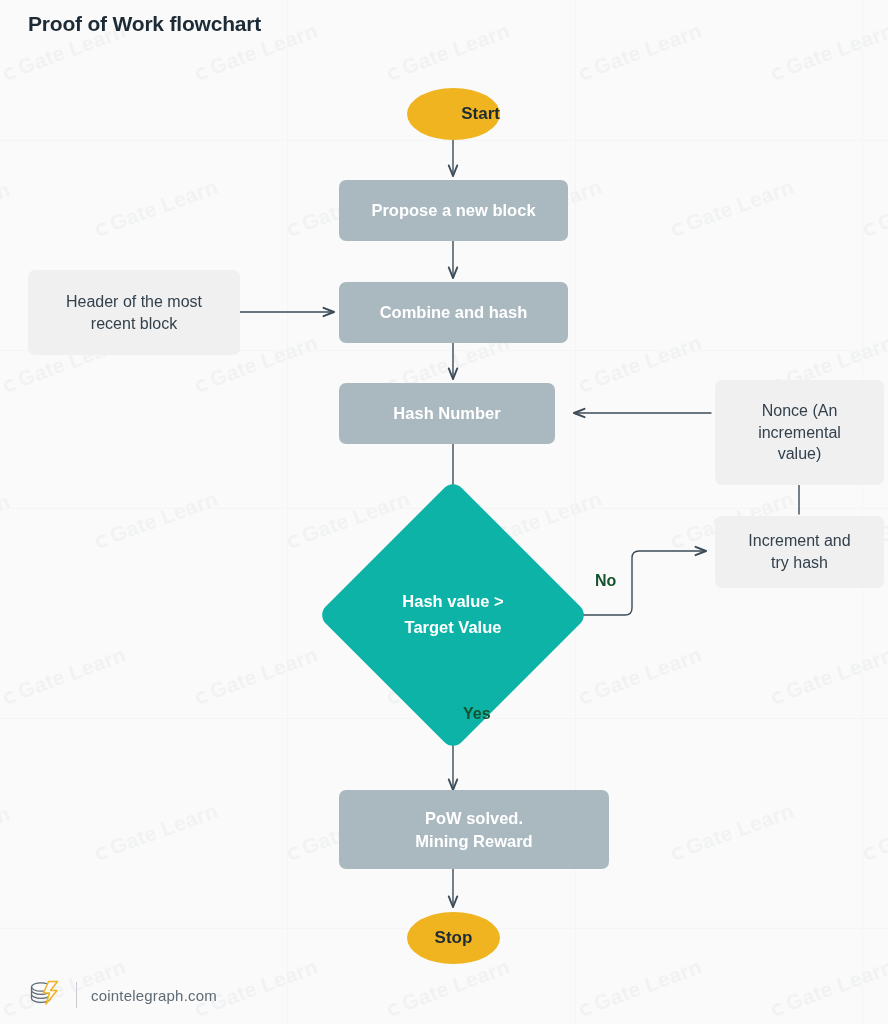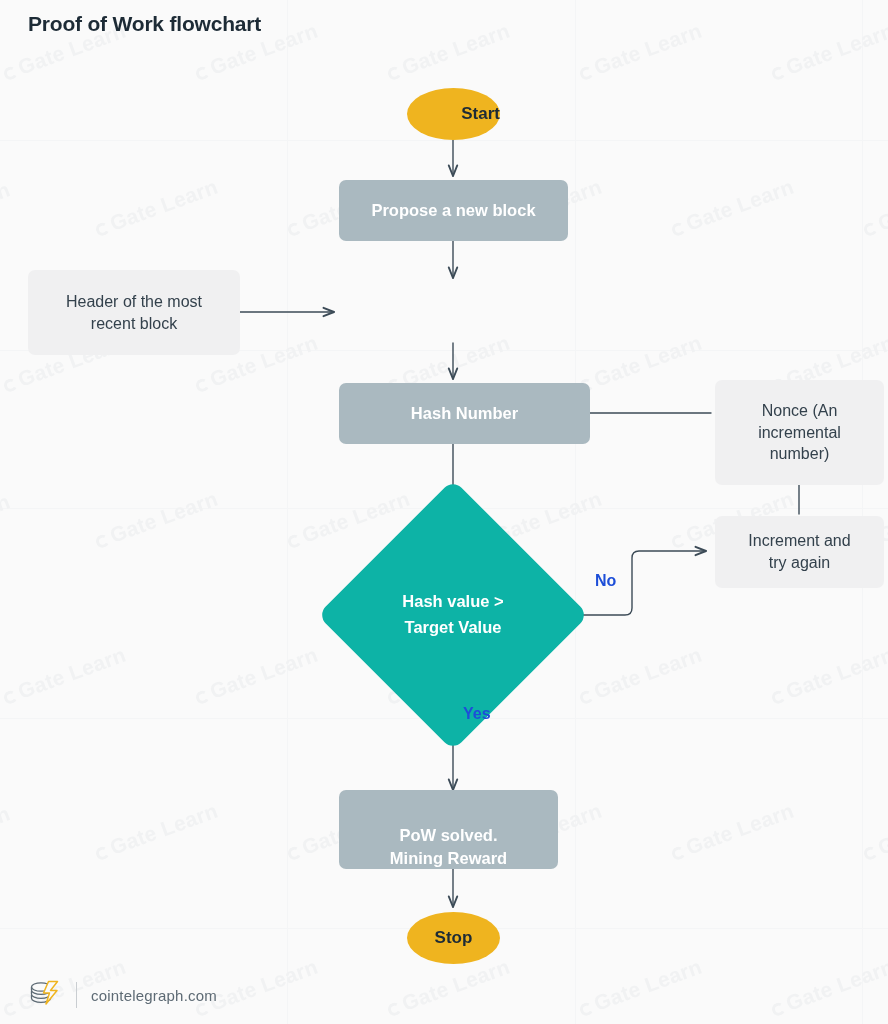--- a/index.html
+++ b/index.html
@@ -122,21 +122,21 @@
     font-size: 16.5px;
     font-weight: 700;
     line-height: 1.55;
   }
 
   
   .edge-label {
     position: absolute;
     font-size: 16px;
     font-weight: 700;
-    color: #1d4ed8;
+    color: #14532d;
   }
 
   
   #connectors {
     position: absolute;
     left: 0; top: 0;
     width: 888px; height: 1024px;
     z-index: 1;
     pointer-events: none;
   }
@@ -255,54 +255,57 @@
     <span>
       <span>Header of the most</span><br>
       <span>recent block</span>
     </span>
   </div>
 
   <div class="node node-process" style="left:339px; top:180px; width:229px; height:61px;">
     <span>Propose a new block</span>
   </div>
 
-
-  <div class="node node-process" style="left:339px; top:383px; width:251px; height:61px;">
+  <div class="node node-process" style="left:339px; top:282px; width:229px; height:61px;">
+    <span>Combine and hash</span>
+  </div>
+
+  <div class="node node-process" style="left:339px; top:383px; width:216px; height:61px;">
     <span>Hash Number</span>
   </div>
 
   <div class="node node-io" style="left:715px; top:380px; width:169px; height:105px;">
     <span>
       <span>Nonce (An</span><br>
       <span>incremental</span><br>
-      <span>number)</span>
+      <span>value)</span>
     </span>
   </div>
 
   <div class="node node-decision" style="left:357px; top:519px;">
     <span class="decision-label">
       <span>
         <span>Hash value &gt;</span><br>
         <span>Target Value</span>
       </span>
     </span>
   </div>
 
   <div class="edge-label" style="left:595px; top:572px;">No</div>
 
   <div class="node node-io" style="left:715px; top:516px; width:169px; height:72px;">
     <span>
       <span>Increment and</span><br>
-      <span>try again</span>
+      <span>try hash</span>
     </span>
   </div>
 
   <div class="edge-label" style="left:463px; top:705px;">Yes</div>
 
-  <div class="node node-process" style="left:339px; top:790px; width:219px; height:79px;align-items:flex-end;">
+  <div class="node node-process" style="left:339px; top:790px; width:270px; height:79px;">
     <span>
       <span>PoW solved.</span><br>
       <span>Mining Reward</span>
     </span>
   </div>
 
   <div class="node node-terminator" style="left:407px; top:912px; width:93px; height:52px;">
     <span>Stop</span>
   </div>
 

